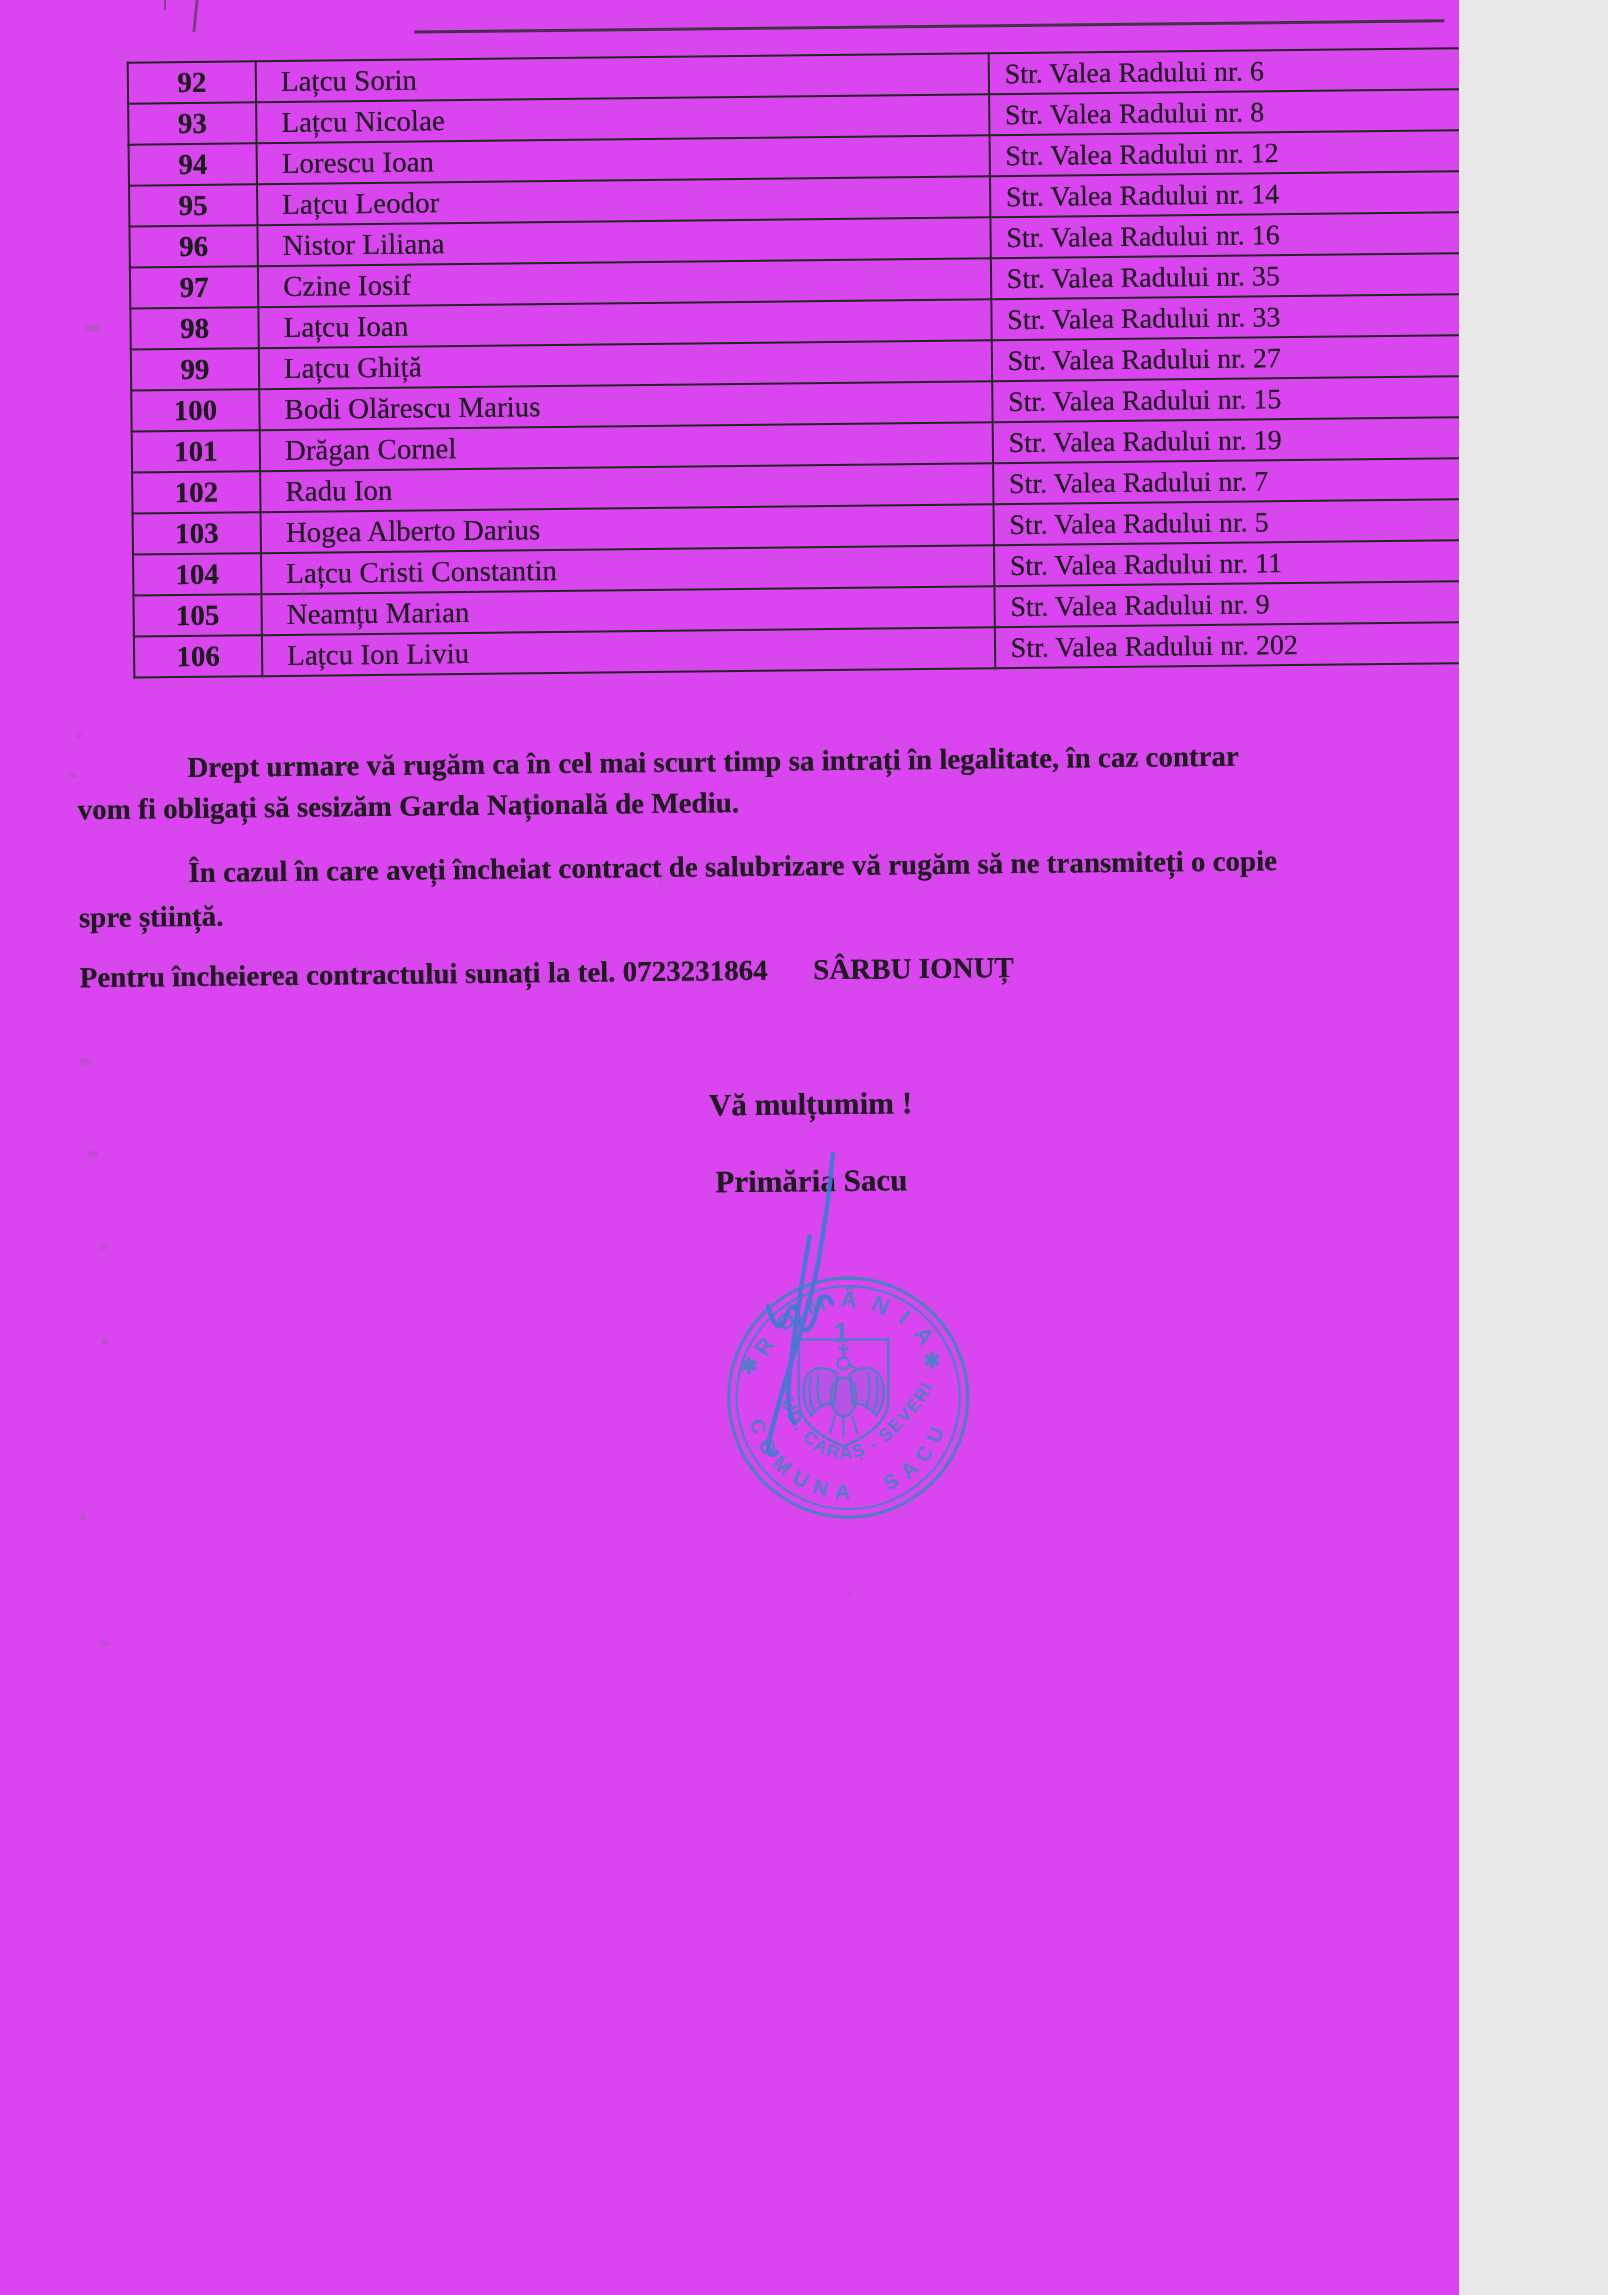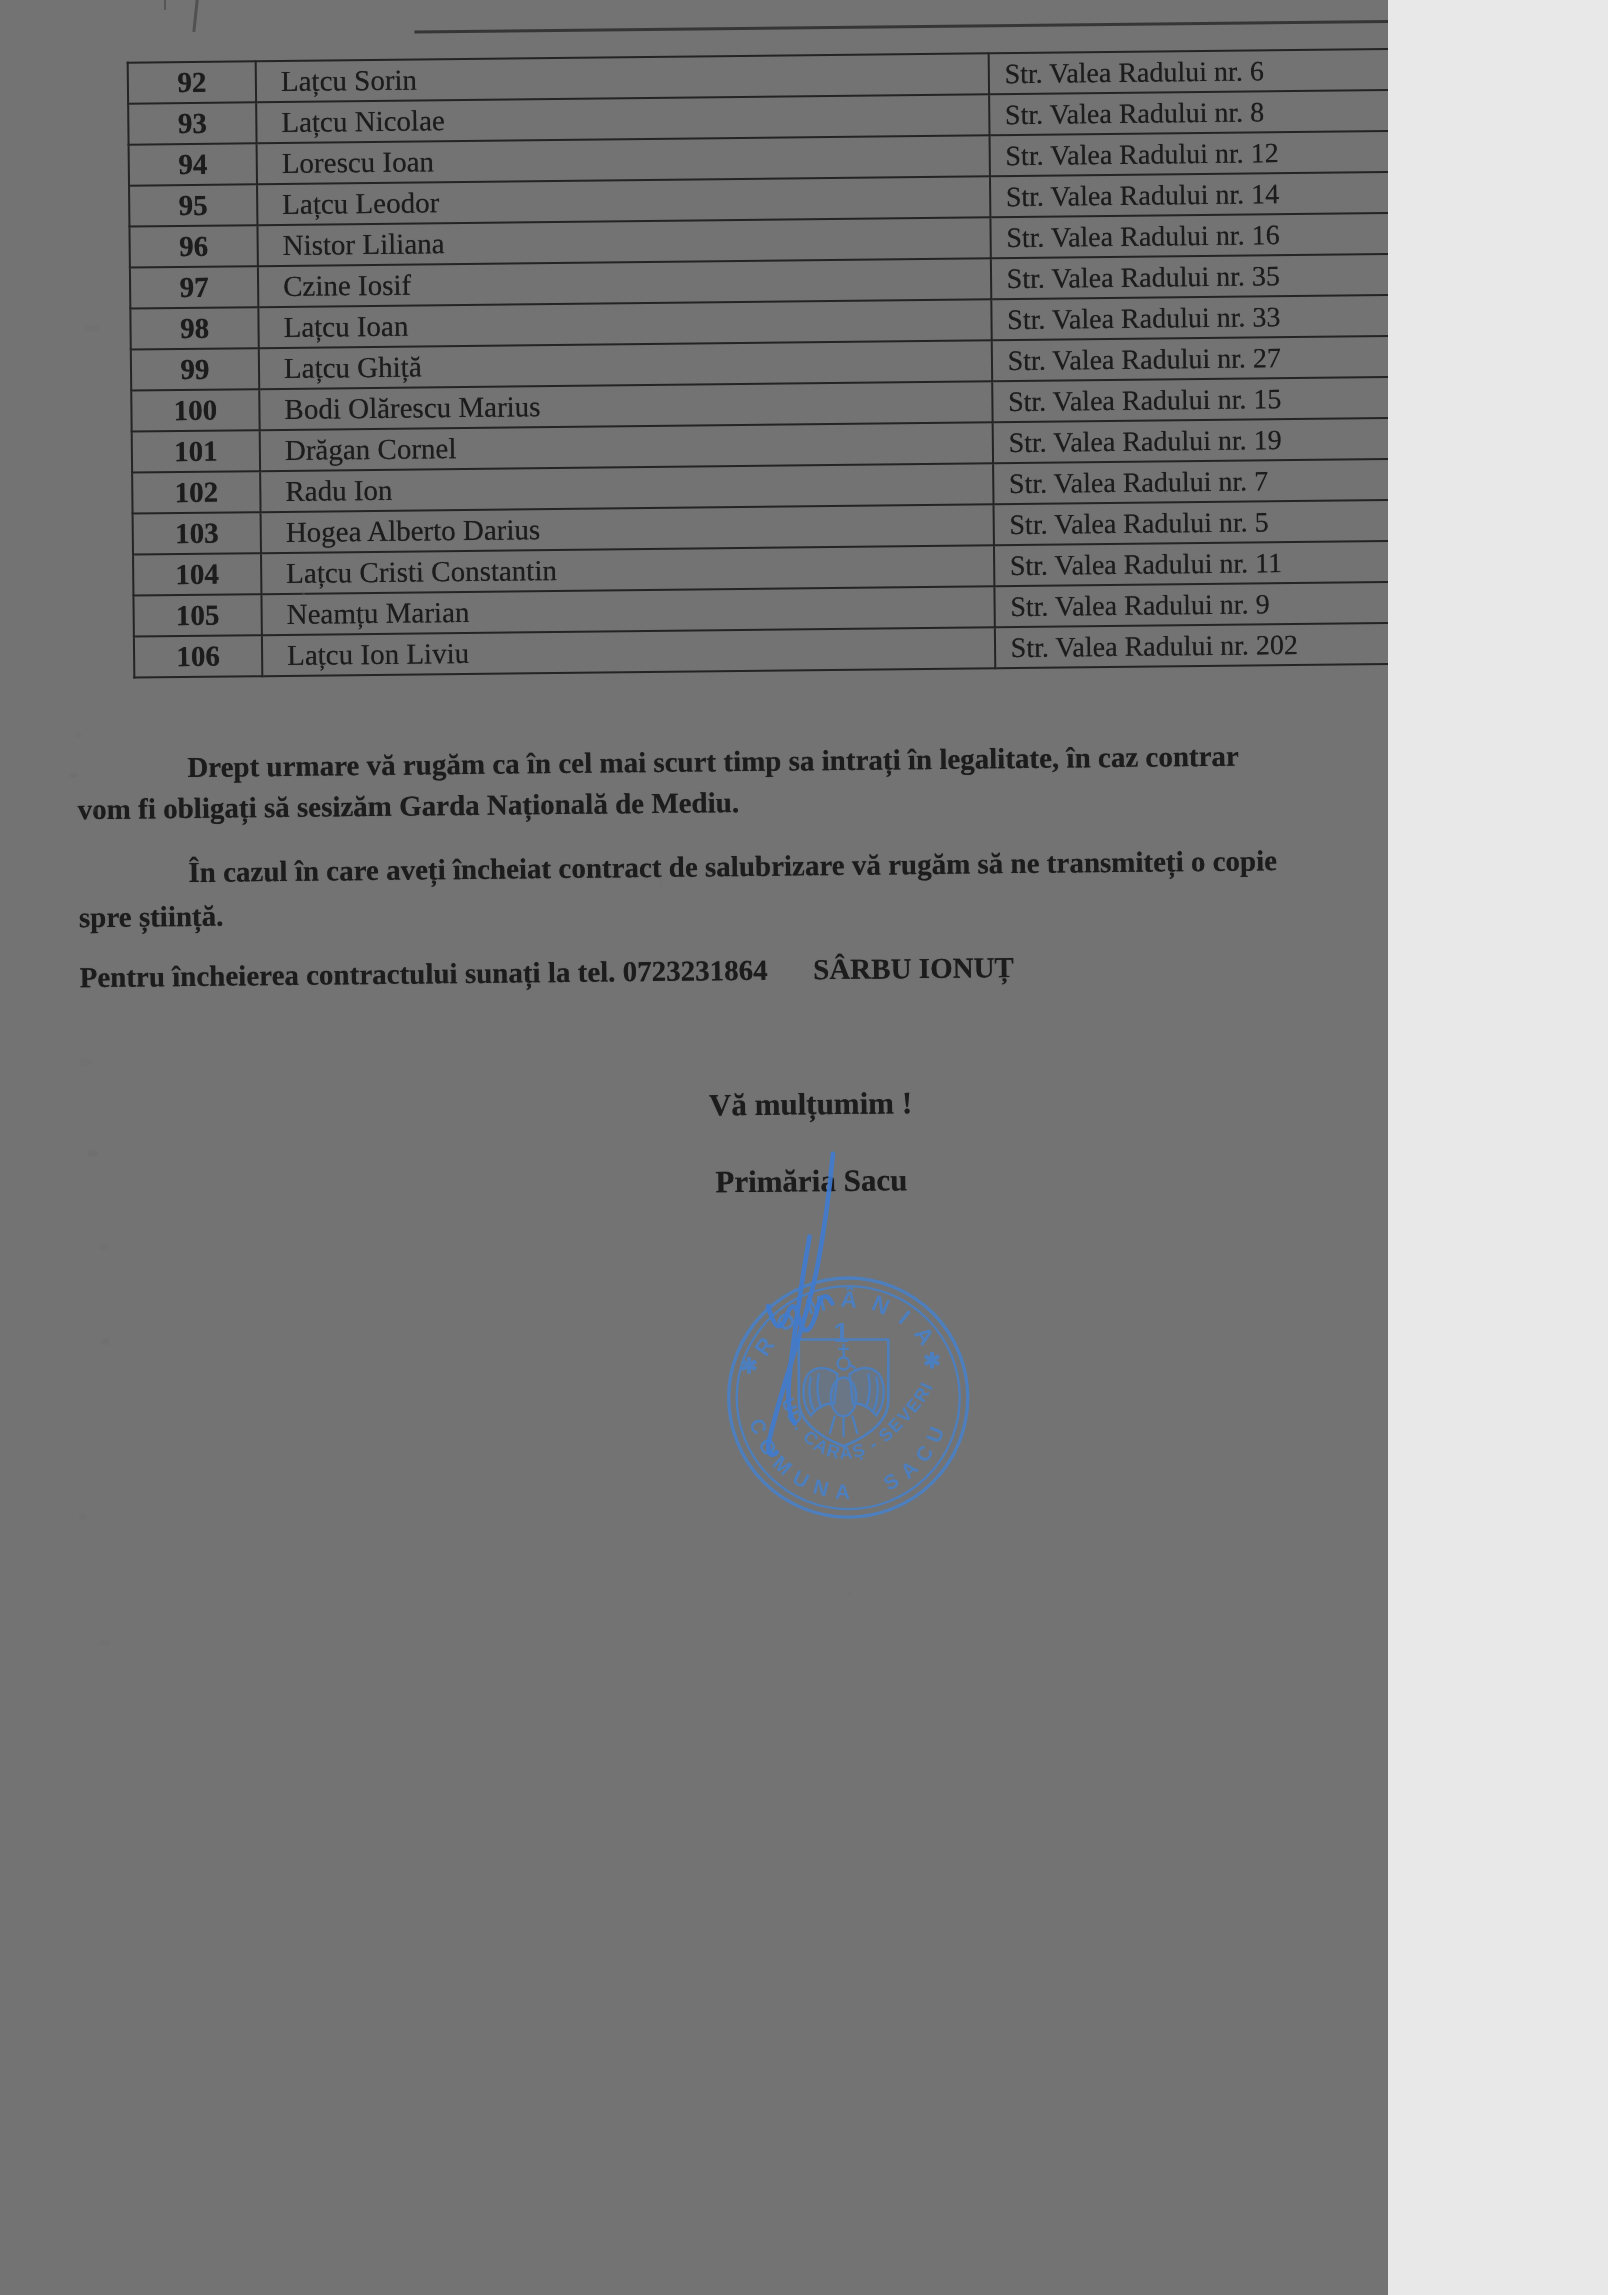--- a/index.html
+++ b/index.html
@@ -1,23 +1,22 @@
 <!DOCTYPE html>
 <html style="font-size:10.7px"><head>
 <meta charset="utf-8">
 <style>
   html,body{margin:0;padding:0;background:#e8e8e8;}
   .page{
     position:relative;
-    width:1352px;height:2295px;
-    background:#737373;
+    width:1459px;height:2295px;
+    background:#d946ef;
     overflow:hidden;
     font-family:"Liberation Serif", serif;
     color:#1c1c1c;
-    padding-left:36px;
   }
   
   .printed{
     position:absolute;inset:0;
     transform:rotate(-0.62deg);
     transform-origin:0 0;
   }
   
   .registry{
     position:absolute;left:126px;top:63px;

